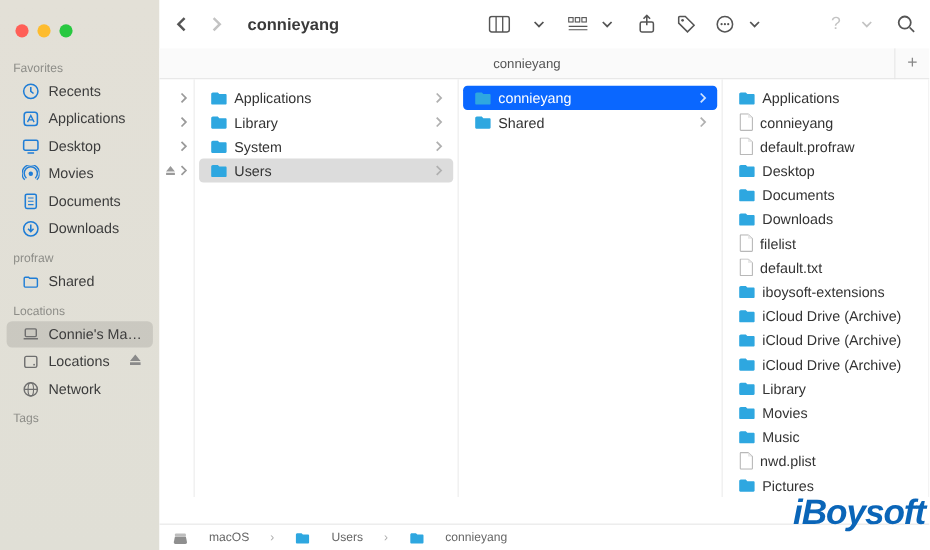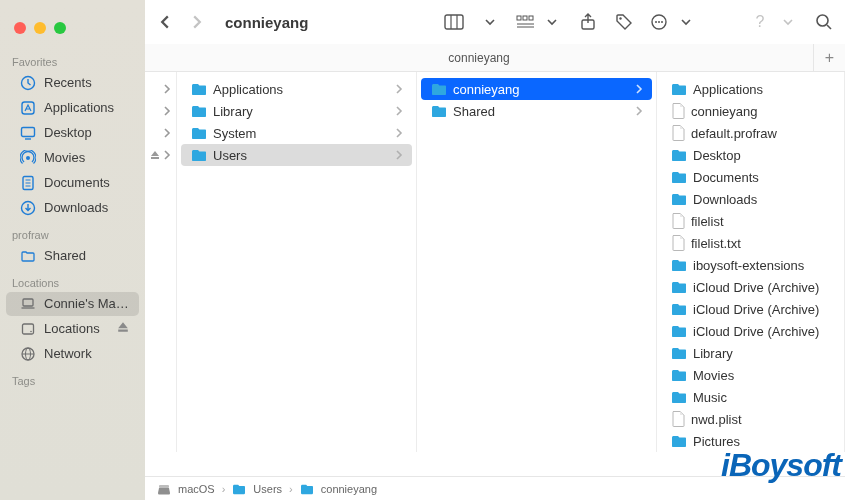--- a/index.html
+++ b/index.html
@@ -44,21 +44,21 @@
 
 .row { display:flex; align-items:center; gap:6px; height:22px; padding: 0 8px 0 10px; font-size:13px; color:#333; border-radius:4px; margin:0 4px; position:relative; }
 .row.sel-grey { background:#dcdcdc; }
 .row.sel-blue { background:#0a67ff; color:#fff; }
 .row .chev { margin-left:auto; width:10px; height:10px; color:#b0b0b0; }
 .row.sel-blue .chev { color:#cfe2ff; }
 
 .folder-icon { width:16px; height:14px; flex-shrink:0; }
 .file-icon { width:14px; height:16px; flex-shrink:0; }
 
-.pathbar { height:24px; border-top:1px solid #e6e6e6; display:flex; align-items:center; gap:7px; padding:0 12px; font-size:11px; color:#666;margin-top:24px; }
+.pathbar { height:24px; border-top:1px solid #e6e6e6; display:flex; align-items:center; gap:19px; padding:0 12px; font-size:11px; color:#666;margin-top:24px; }
 .pathbar .sep { color:#aaa; }
 .pathbar .pb-icon { width:14px;height:12px; }
 
 .watermark { position:absolute; right:4px; bottom:16px; font-size:32px; font-weight:800; font-style:italic; color:#0a65b8; letter-spacing:-1px; pointer-events:none; }
 
 svg { display:block; }
 </style>
 </head>
 <body>
 
@@ -410,21 +410,21 @@
         <svg class="file-icon" viewBox="0 0 14 16">
               <use href="#i-file"></use>
             </svg>
             <span>filelist</span>
 
       </div>
           <div class="row">
         <svg class="file-icon" viewBox="0 0 14 16">
               <use href="#i-file"></use>
             </svg>
-            <span>filelist.txt</span>
+            <span>default.txt</span>
 
       </div>
           <div class="row">
         <svg class="folder-icon" viewBox="0 0 16 14">
               <use href="#i-folder"></use>
             </svg>
             <span>iboysoft-extensions</span>
 
       </div>
           <div class="row">

